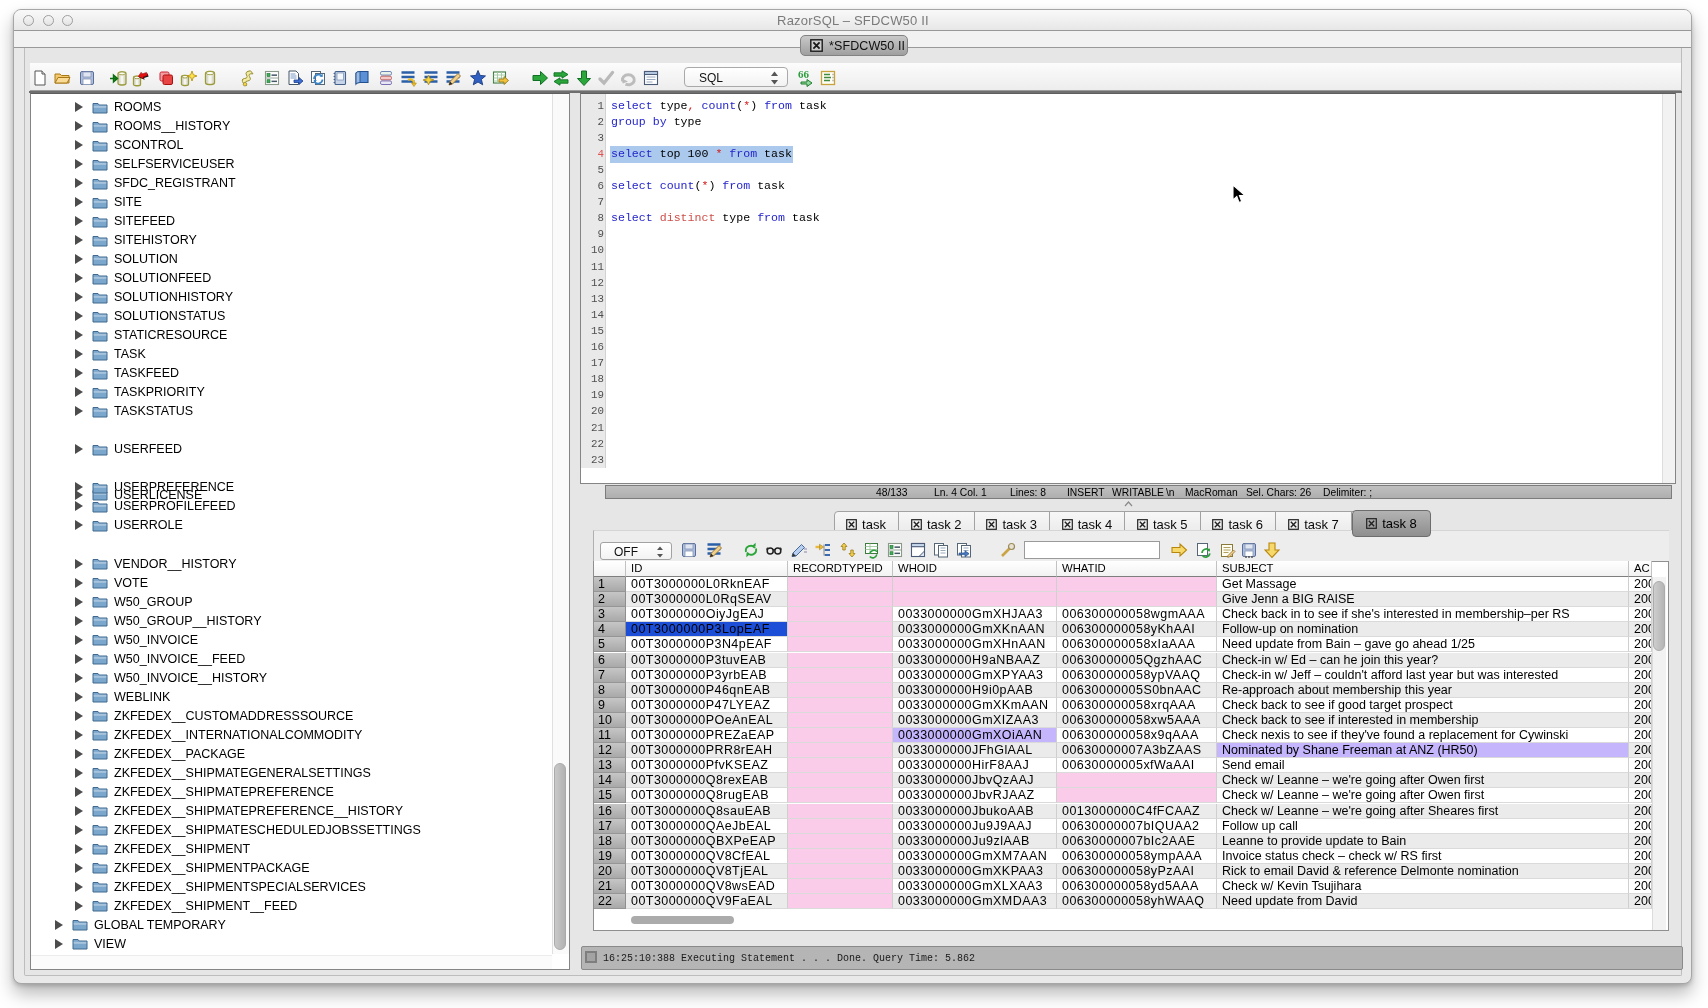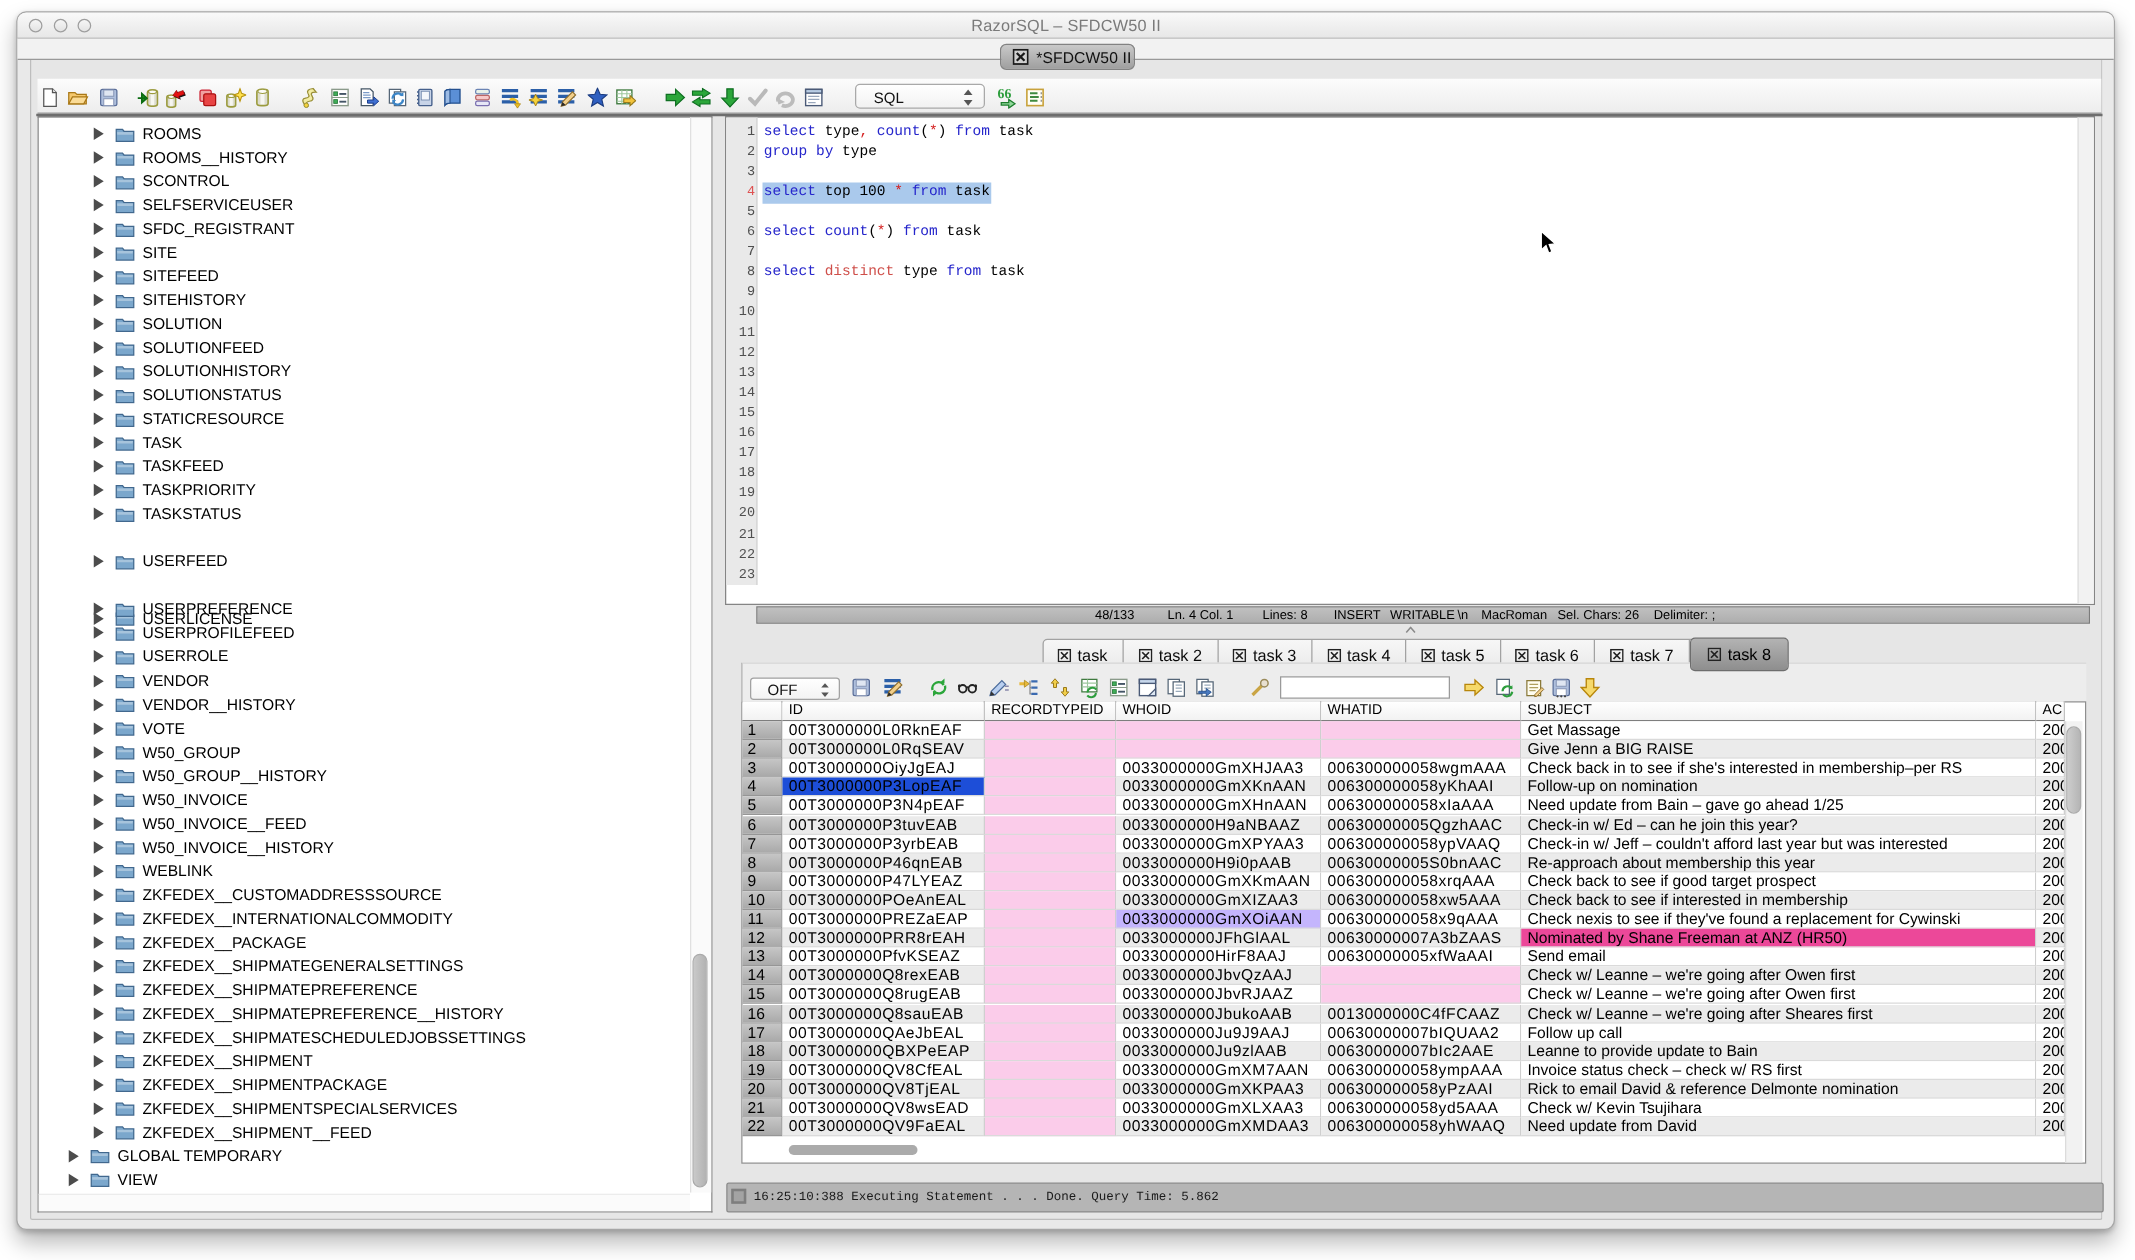--- a/index.html
+++ b/index.html
@@ -444,31 +444,20 @@
     <div class="abs treerow" style="left:75px;top:515.9px;width:470px">
       <div class="tri"></div>
       <div style="width:9px"></div>
       <svg width="16" height="13" viewBox="0 0 16 13" style="flex:none">
         <path d="M1 2.5 L6 2.5 L7.2 4 L15 4 L15 12 L1 12 Z" fill="#7ba7cc" stroke="#41688e" stroke-width="1"></path>
         <path d="M1.8 5.5 L14.2 5.5 L14.2 5 L1.8 5 Z" fill="#b9d0e4"></path>
         <rect x="1.8" y="4.8" width="12.4" height="2" fill="#a7c4dc"></rect>
       </svg>
       <div style="width:6px"></div>
       <span>USERROLE</span>
-    </div>
-    <div class="abs treerow" style="left:75px;top:535.0px;width:470px">
-      <div class="tri"></div>
-      <div style="width:9px"></div>
-      <svg width="16" height="13" viewBox="0 0 16 13" style="flex:none">
-        <path d="M1 2.5 L6 2.5 L7.2 4 L15 4 L15 12 L1 12 Z" fill="#7ba7cc" stroke="#41688e" stroke-width="1"></path>
-        <path d="M1.8 5.5 L14.2 5.5 L14.2 5 L1.8 5 Z" fill="#b9d0e4"></path>
-        <rect x="1.8" y="4.8" width="12.4" height="2" fill="#a7c4dc"></rect>
-      </svg>
-      <div style="width:6px"></div>
-      <span>VENDOR</span>
     </div>
     <div class="abs treerow" style="left:75px;top:554.0px;width:470px">
       <div class="tri"></div>
       <div style="width:9px"></div>
       <svg width="16" height="13" viewBox="0 0 16 13" style="flex:none">
         <path d="M1 2.5 L6 2.5 L7.2 4 L15 4 L15 12 L1 12 Z" fill="#7ba7cc" stroke="#41688e" stroke-width="1"></path>
         <path d="M1.8 5.5 L14.2 5.5 L14.2 5 L1.8 5 Z" fill="#b9d0e4"></path>
         <rect x="1.8" y="4.8" width="12.4" height="2" fill="#a7c4dc"></rect>
       </svg>
       <div style="width:6px"></div>
@@ -986,21 +975,21 @@
     <div class="dcell idf" style="left:788px;top:728.0px;width:105px;height:15.1px;background:#fbccea"></div>
     <div class="dcell idf" style="left:893px;top:728.0px;width:164px;height:15.1px;background:#c4b5fd">0033000000GmXOiAAN</div>
     <div class="dcell idf" style="left:1057px;top:728.0px;width:160px;height:15.1px;background:#ffffff">006300000058x9qAAA</div>
     <div class="dcell" style="left:1217px;top:728.0px;width:412px;height:15.1px;background:#ffffff">Check nexis to see if they've found a replacement for Cywinski</div>
     <div class="dcell" style="left:1629px;top:728.0px;width:23px;height:15.1px;background:#ffffff">2000</div>
     <div class="rnum" style="top:743.1px;height:15.1px;line-height:14px">12</div>
     <div class="dcell idf" style="left:626px;top:743.1px;width:162px;height:15.1px;background:#ebebeb">00T3000000PRR8rEAH</div>
     <div class="dcell idf" style="left:788px;top:743.1px;width:105px;height:15.1px;background:#fbccea"></div>
     <div class="dcell idf" style="left:893px;top:743.1px;width:164px;height:15.1px;background:#ebebeb">0033000000JFhGlAAL</div>
     <div class="dcell idf" style="left:1057px;top:743.1px;width:160px;height:15.1px;background:#ebebeb">00630000007A3bZAAS</div>
-    <div class="dcell" style="left:1217px;top:743.1px;width:412px;height:15.1px;background:#ec4899">Nominated by Shane Freeman at ANZ (HR50)</div>
+    <div class="dcell" style="left:1217px;top:743.1px;width:412px;height:15.1px;background:#c4b5fd">Nominated by Shane Freeman at ANZ (HR50)</div>
     <div class="dcell" style="left:1629px;top:743.1px;width:23px;height:15.1px;background:#ebebeb">2000</div>
     <div class="rnum" style="top:758.2px;height:15.1px;line-height:14px">13</div>
     <div class="dcell idf" style="left:626px;top:758.2px;width:162px;height:15.1px;background:#ffffff">00T3000000PfvKSEAZ</div>
     <div class="dcell idf" style="left:788px;top:758.2px;width:105px;height:15.1px;background:#fbccea"></div>
     <div class="dcell idf" style="left:893px;top:758.2px;width:164px;height:15.1px;background:#ffffff">0033000000HirF8AAJ</div>
     <div class="dcell idf" style="left:1057px;top:758.2px;width:160px;height:15.1px;background:#ffffff">00630000005xfWaAAI</div>
     <div class="dcell" style="left:1217px;top:758.2px;width:412px;height:15.1px;background:#ffffff">Send email</div>
     <div class="dcell" style="left:1629px;top:758.2px;width:23px;height:15.1px;background:#ffffff">2000</div>
     <div class="rnum" style="top:773.3px;height:15.1px;line-height:14px">14</div>
     <div class="dcell idf" style="left:626px;top:773.3px;width:162px;height:15.1px;background:#ebebeb">00T3000000Q8rexEAB</div>

